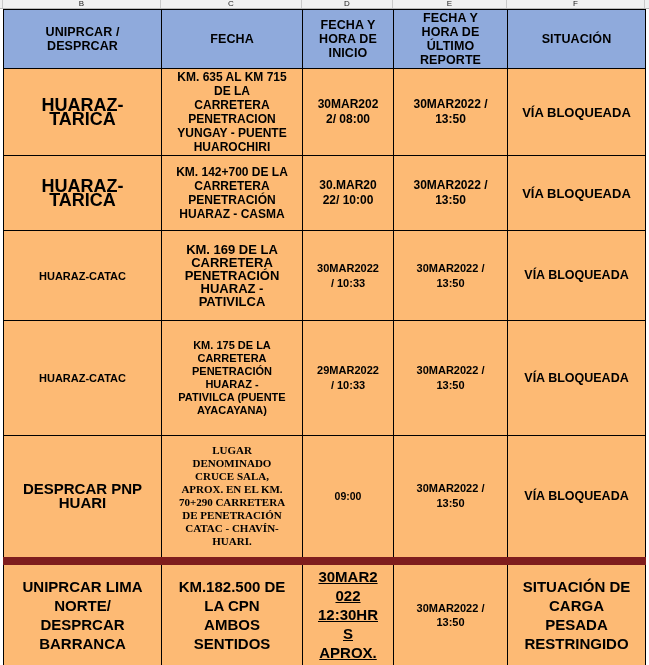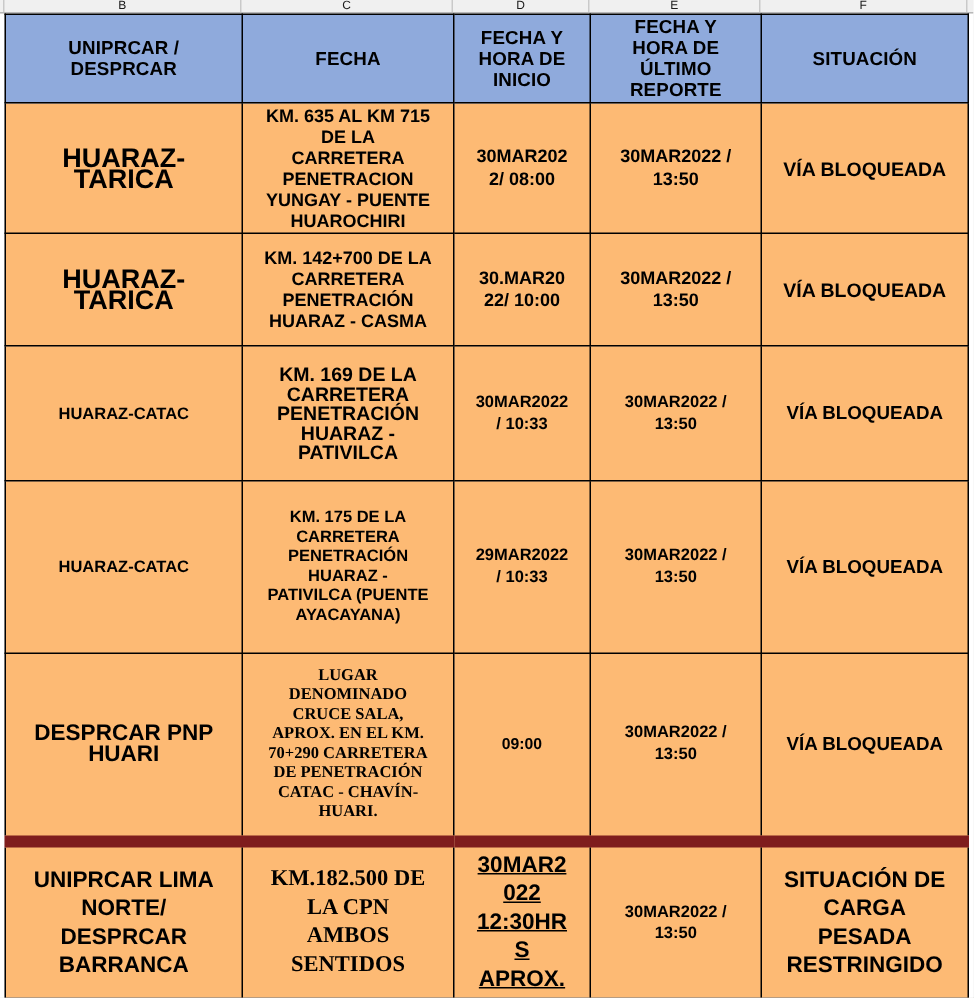--- a/index.html
+++ b/index.html
@@ -121,21 +121,21 @@
 
   tr.r5 { height: 125px; }
   tr.r5 .c-org  { font-size: 15px; margin-left: 16px; }
   tr.r5 .c-loc  { font-size: 11px; line-height: 13px; font-family: Liberation Serif, serif; }
   tr.r5 .c-start { font-size: 10.5px; }
   tr.r5 .c-last  { font-size: 11px; }
   tr.r5 .c-sit   { font-size: 12.5px; }
 
   tr.r6 { height: 105px; }
   tr.r6 .c-org   { font-size: 15px; line-height: 19px; }
-  tr.r6 .c-loc   { font-size: 15px; line-height: 19px; font-family: Liberation Serif, serif; }
+  tr.r6 .c-loc   { font-size: 15px; line-height: 19px; }
   tr.r6 .c-start { font-size: 15px; line-height: 19px; text-decoration: underline; }
   tr.r6 .c-last  { font-size: 11px; line-height: 14px; }
   tr.r6 .c-sit   { font-size: 15px; line-height: 19px; }
 
   
   tr.r6 td { border-top: 8px solid #7f1d1d; }
 </style>
 </head>
 <body>
 

